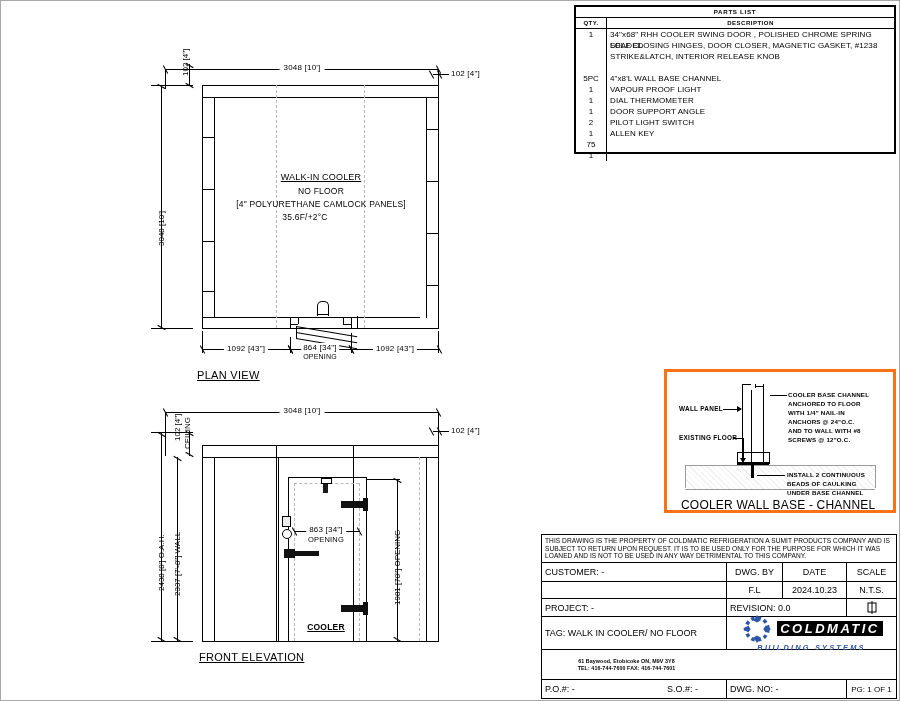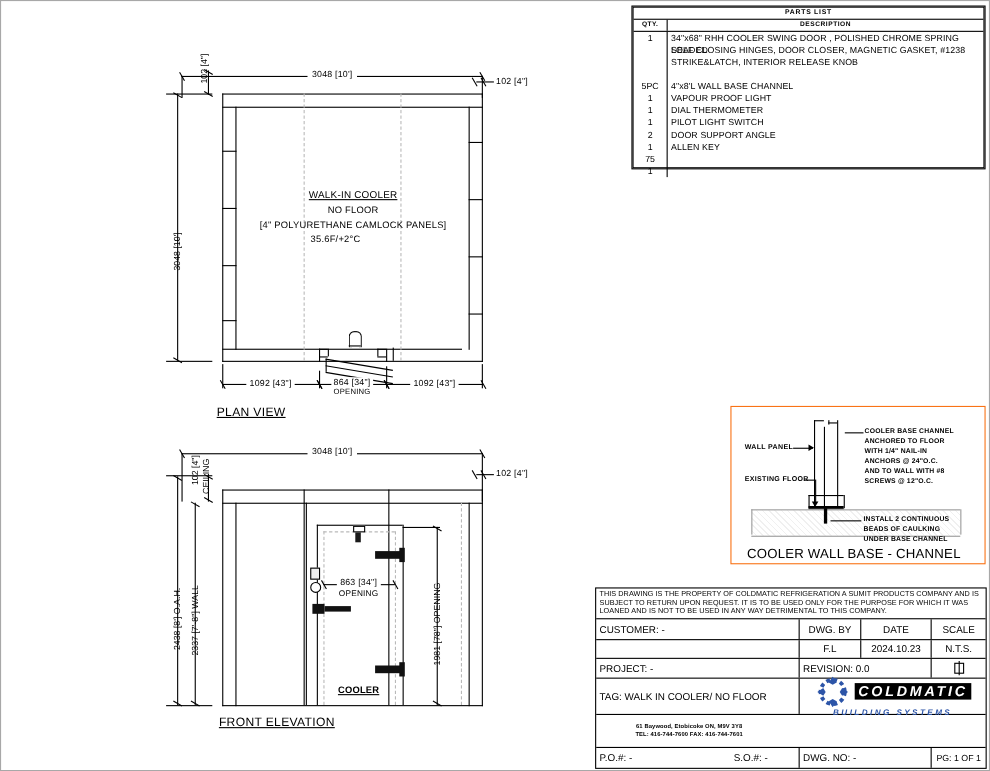--- a/index.html
+++ b/index.html
@@ -52,21 +52,21 @@
   .logo-box{display:flex;flex-direction:column;justify-content:center;align-items:center;
             padding:1px 2px;box-sizing:border-box;}
   .logo-top{display:flex;align-items:center;gap:3px;}
   .wordmark{background:#000;color:#fff;font-weight:bold;font-size:13px;
             letter-spacing:2.5px;padding:0 3px;line-height:15px;
             font-family:"Liberation Sans",sans-serif;}
   .sub{color:#2d55a8;font-size:7.4px;letter-spacing:2.2px;font-weight:bold;}
   .addr{font-size:5.3px;text-align:center;font-weight:bold;line-height:6.4px;
         letter-spacing:.1px;}
   
-  .detail{position:absolute;border:1px solid #f97316;box-sizing:border-box;background:#fff;}
+  .detail{position:absolute;border:3px solid #f97316;box-sizing:border-box;background:#fff;}
   .hatch{position:absolute;background:
      repeating-linear-gradient(45deg,#fff 0 3px,#f0f0f0 3px 4px);
      border-top:1px solid #9a9a9a;border-bottom:1px solid #9a9a9a;}
 </style>
 </head>
 <body>
 
 <div class="canvas">
 
   <div class="panel" style="left:573px;top:4px;width:322px;height:149px;">
@@ -92,22 +92,22 @@
           <div class="rowq">1</div>
         </div>
         <div class="col-d">
           <div class="rowd">34"x68" RHH COOLER SWING DOOR ,  POLISHED CHROME SPRING LOADED</div>
           <div class="rowd">SELF CLOSING HINGES, DOOR CLOSER, MAGNETIC GASKET, #1238</div>
           <div class="rowd">STRIKE&amp;LATCH, INTERIOR RELEASE KNOB</div>
           <div class="rowd"></div>
           <div class="rowd">4"x8'L WALL BASE CHANNEL</div>
           <div class="rowd">VAPOUR PROOF LIGHT</div>
           <div class="rowd">DIAL THERMOMETER</div>
+          <div class="rowd">DOOR SUPPORT ANGLE</div>
           <div class="rowd">PILOT LIGHT SWITCH</div>
-          <div class="rowd">DOOR SUPPORT ANGLE</div>
           <div class="rowd">ALLEN KEY</div>
         </div>
       </div>
     </div>
   </div>
 
   <div class="abs" style="left:0;top:0;width:540px;height:390px;">
 
     <div class="ln hl" style="left:164px;top:68px;width:274px;"></div>
     <div class="tick" style="left:160px;top:68px;"></div>

